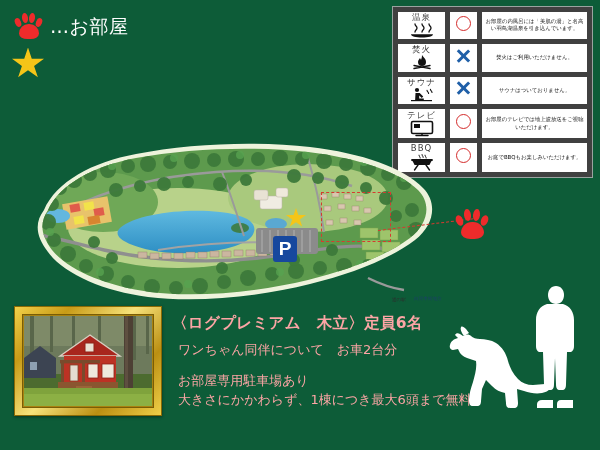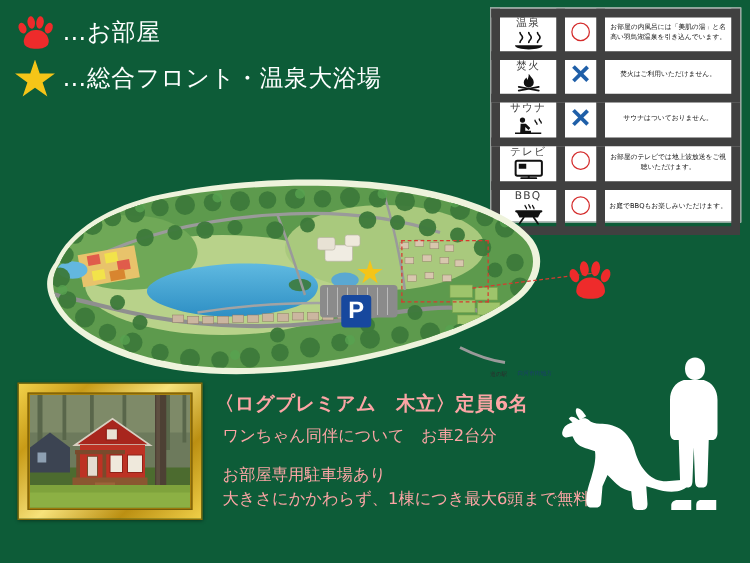--- a/index.html
+++ b/index.html
@@ -48,21 +48,21 @@
   }
 
   
   .fac-table-wrap {
     position: absolute; left: 392px; top: 6px;
     width: 201px; height: 172px;
     background: #ffffff;
     border: 1px solid #9aa3a0;
   }
   table.fac { width: 100%; height: 100%; border-collapse: collapse; table-layout: fixed; }
-  table.fac td { border: 7px solid #404040; vertical-align: middle; }
+  table.fac td { border: 5px solid #404040; vertical-align: middle; }
   td.c-icon { width: 52px; text-align: center; padding: 1px 0; }
   td.c-mark { width: 32px; text-align: center; }
   td.c-desc { padding: 2px 3px; }
 
   .fac-label {
     font-size: 8.5px; color: #3b3b3b; letter-spacing: 1px;
     line-height: 1; margin-bottom: 1px; white-space: nowrap;
   }
   .fac-glyph { font-size: 15px; line-height: 1; color: #1a1a1a; }
   .fac-glyph svg { display: block; margin: 0 auto; }
@@ -173,21 +173,20 @@
           <div class="pad"></div>
         </div>
       </div>
       <div class="legend-text">…お部屋</div>
     </div>
 
     <div class="legend-row">
       <div class="legend-icon">
         <div class="star"></div>
       </div>
-      <div class="legend-text">…総合フロント・温泉大浴場</div>
     </div>
 
   </div>
 
   <div class="fac-table-wrap">
     <table class="fac">
       <tbody>
 
         <tr>
           <td class="c-icon">

